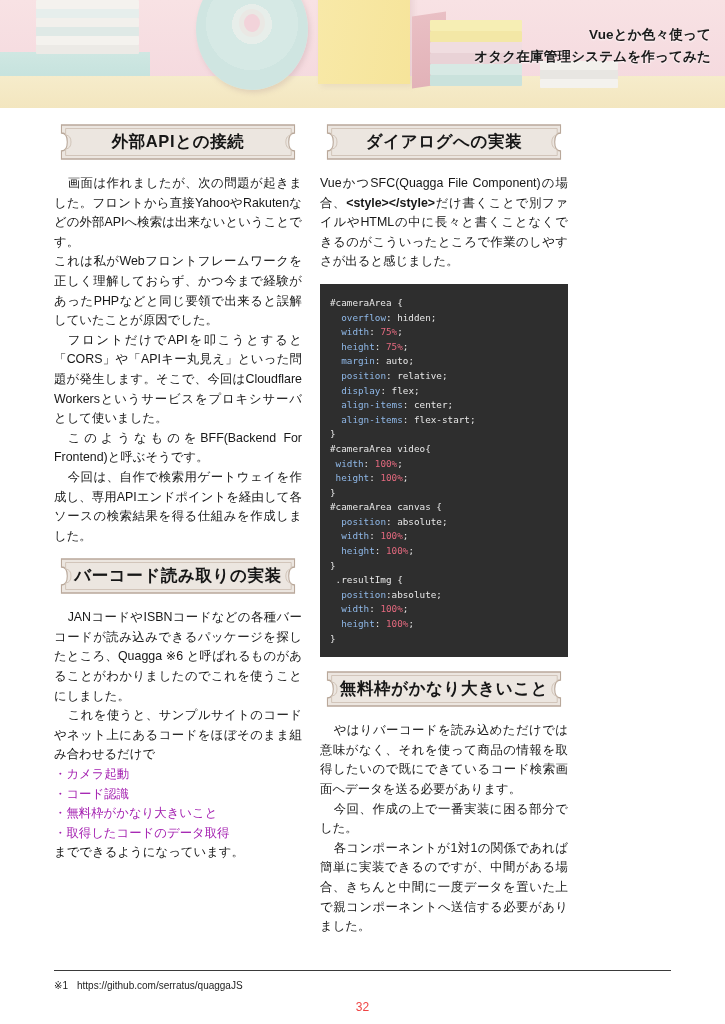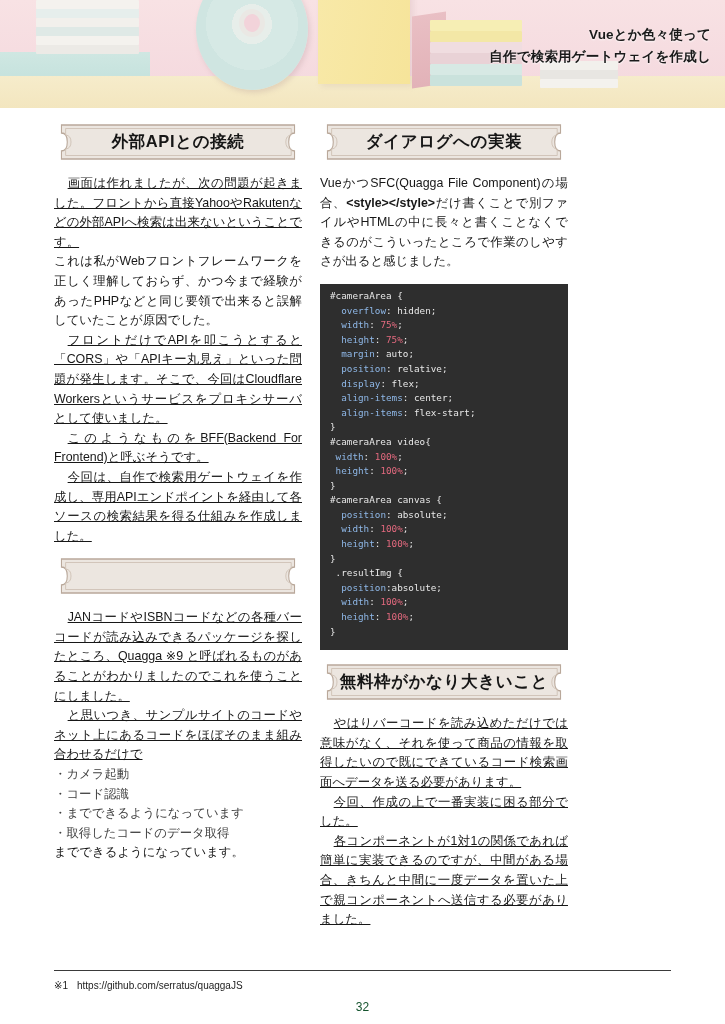--- a/index.html
+++ b/index.html
@@ -104,33 +104,33 @@
 
   
   p.para {
     font-size: 12.4px;
     line-height: 19.6px;
     color: #171717;
     text-align: justify;
     text-justify: inter-character;
     margin-bottom: 0;
   }
-  p.para.indent { text-indent: 1.1em; text-decoration: underline; }
+  p.para.indent { text-indent: 1.1em; }
   p.para b { font-weight: bold; }
   .block { margin-bottom: 12px; }
-  .bullets { font-size: 12.4px; line-height: 19.6px; color: #404040; }
+  .bullets { font-size: 12.4px; line-height: 19.6px; color: #a21caf; }
 
   
   .codeblock {
     background: #2e2e2e;
     color: #e6e6e6;
     font-family: "DejaVu Sans Mono", "Liberation Mono", monospace;
     font-size: 9.3px;
     line-height: 14.6px;
-    padding: 5px 10px 11px 10px;
+    padding: 12px 10px 11px 10px;
     margin: 8px 0 14px 0;
     white-space: pre;
     overflow: hidden;
   }
   .cb-sel  { color: #e8e8e8; }
   .cb-prop { color: #8fb8e8; }
   .cb-val  { color: #e8e8e8; }
   .cb-num  { color: #e2697e; }
   .cb-pun  { color: #d8d8d8; }
 
@@ -140,21 +140,21 @@
   }
   .footrule {
     border: 0; border-top: 1px solid #3a3a3a;
     margin: 0 0 7px 0;
   }
   .footnote {
     font-size: 10px; color: #1c1c1c; line-height: 15px;
     display: flex; gap: 9px;
   }
   .pagenum {
-    text-align: center; font-size: 12px; color: #14532d;
+    text-align: center; font-size: 12px; color: #ef4444;
     margin-top: 7px;
   }
 </style>
 </head>
 <body>
 
 <div class="page">
 
   <div class="banner">
     <div class="banner-bg-pink"></div>
@@ -187,21 +187,21 @@
     </div>
 
     <div class="stack3">
       <div class="bk" style="position:relative;background:#f2f0ec;"></div>
       <div class="bk" style="position:relative;background:#e8e6e2;"></div>
       <div class="bk" style="position:relative;background:#f4f2ee;"></div>
     </div>
 
     <div class="banner-title">
       <div>Vueとか色々使って</div>
-      <div>自作で検索用ゲートウェイを作成し</div>
+      <div>オタク在庫管理システムを作ってみた</div>
     </div>
   </div>
 
   <div class="content">
     <div class="cols">
 
       <div class="col">
 
         <div class="ribbon">
           <svg class="ribbon-shape" viewBox="0 0 299 36" preserveAspectRatio="none">
@@ -217,29 +217,30 @@
           <p class="para indent">フロントだけでAPIを叩こうとすると「CORS」や「APIキー丸見え」といった問題が発生します。そこで、今回はCloudflare Workersというサービスをプロキシサーバとして使いました。</p>
           <p class="para indent">このようなものをBFF(Backend For Frontend)と呼ぶそうです。</p>
           <p class="para indent">今回は、自作で検索用ゲートウェイを作成し、専用APIエンドポイントを経由して各ソースの検索結果を得る仕組みを作成しました。</p>
         </div>
 
         <div class="ribbon" style="margin-top:10px;">
           <svg class="ribbon-shape" viewBox="0 0 299 36" preserveAspectRatio="none">
             <path d="M9,1 L290,1 L290,9 Q283,9 283,18 Q283,27 290,27 L290,35 L9,35 L9,27 Q16,27 16,18 Q16,9 9,9 Z" fill="#ece6e0" stroke="#b9a89a" stroke-width="1.3"></path>
             <path d="M14,4.5 L286,4.5 L286,11 Q279.5,11.5 279.5,18 Q279.5,24.5 286,25 L286,31.5 L14,31.5 L14,25 Q20.5,24.5 20.5,18 Q20.5,11.5 14,11 Z" fill="none" stroke="#cfc2b6" stroke-width="1"></path>
           </svg>
+          <span class="ribbon-label">バーコード読み取りの実装</span>
         </div>
 
         <div class="block">
-          <p class="para indent">JANコードやISBNコードなどの各種バーコードが読み込みできるパッケージを探したところ、Quagga ※9 と呼ばれるものがあることがわかりましたのでこれを使うことにしました。</p>
-          <p class="para indent">と思いつき、サンプルサイトのコードやネット上にあるコードをほぼそのまま組み合わせるだけで</p>
+          <p class="para indent">JANコードやISBNコードなどの各種バーコードが読み込みできるパッケージを探したところ、Quagga ※6 と呼ばれるものがあることがわかりましたのでこれを使うことにしました。</p>
+          <p class="para indent">これを使うと、サンプルサイトのコードやネット上にあるコードをほぼそのまま組み合わせるだけで</p>
           <div class="bullets">
             <div>・カメラ起動</div>
             <div>・コード認識</div>
-            <div>・までできるようになっています</div>
+            <div>・無料枠がかなり大きいこと</div>
             <div>・取得したコードのデータ取得</div>
           </div>
           <p class="para">までできるようになっています。</p>
         </div>
 
       </div>
 
       <div class="col">
 
         <div class="ribbon">

